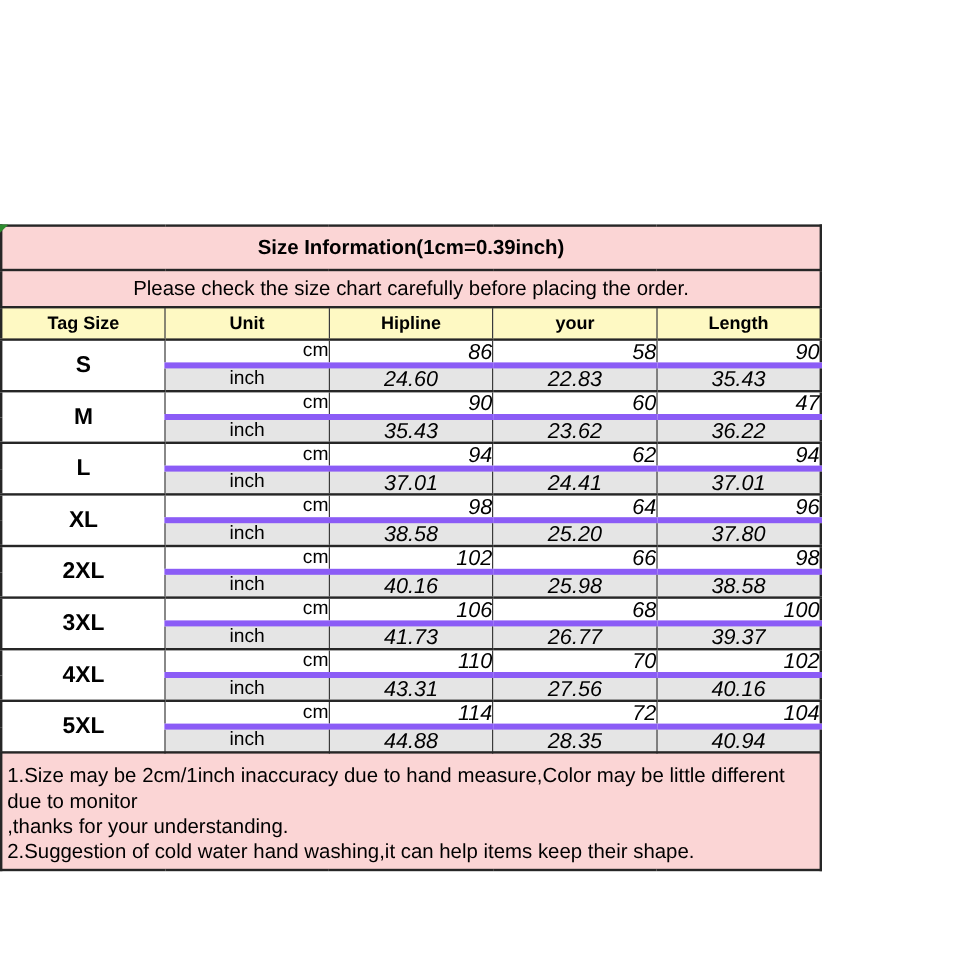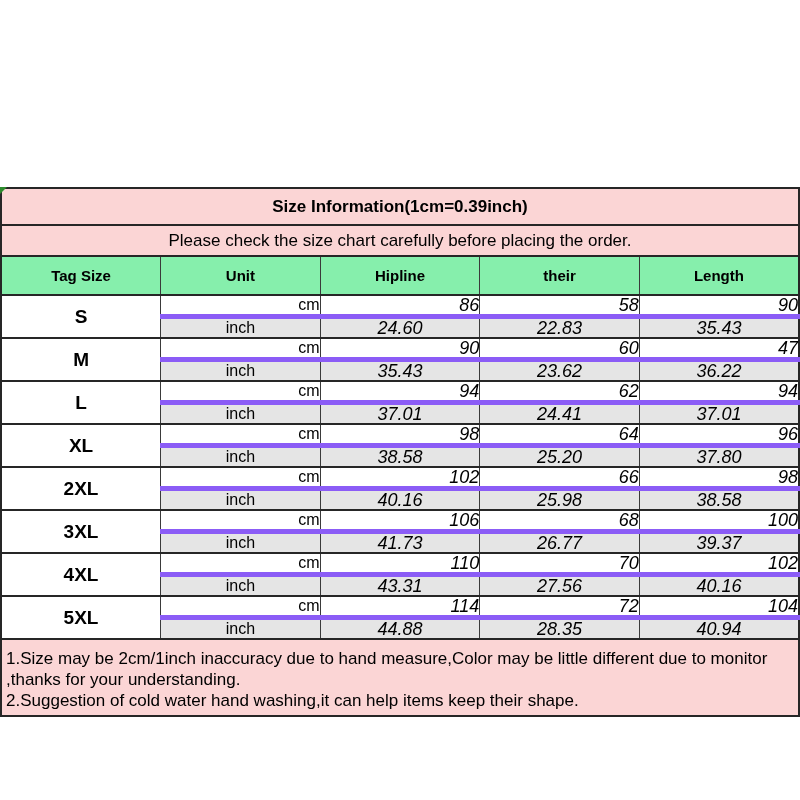--- a/index.html
+++ b/index.html
@@ -15,21 +15,21 @@
     position: relative;
     width: 800px;
     height: 800px;
     background: #ffffff;
     overflow: hidden;
   }
   .size-table {
     position: absolute;
     top: 187px;
     left: 0;
-    width: 800px;
+    width: 685px;
     border-collapse: collapse;
     table-layout: fixed;
     border: 2px solid #262626;
   }
   .size-table col { width: 20%; }
 
   .title-row th {
     background: #fbd5d5;
     height: 33px;
     font-size: 17px;
@@ -40,26 +40,26 @@
   .subtitle-row th {
     background: #fbd5d5;
     height: 27px;
     font-size: 17px;
     font-weight: 400;
     text-align: center;
     border: 2px solid #262626;
     margin-top: 28px;
   }
   .header-row th {
-    background: #86efac;
+    background: #fef9c3;
     height: 16px;
     font-size: 15px;
     font-weight: 700;
     text-align: center;
-    padding: 10px;
+    padding: 4px;
     border: 1px solid #3a3a3a;
     border-top: 2px solid #262626;
     border-bottom: 2px solid #262626;
   }
   tbody td {
     height: 15px;
     padding: 0;
     text-align: center;
     vertical-align: middle;
     background: #ffffff;
@@ -115,21 +115,21 @@
       <tr class="title-row">
         <th colspan="5">Size Information(1cm=0.39inch)</th>
       </tr>
       <tr class="subtitle-row">
         <th colspan="5">Please check the size chart carefully before placing the order.</th>
       </tr>
       <tr class="header-row">
         <th>Tag Size</th>
         <th>Unit</th>
         <th>Hipline</th>
-        <th>their</th>
+        <th>your</th>
         <th>Length</th>
       </tr>
     </thead>
     <tbody id="size-rows">
         <tr class="cm-row">
           <td class="size-cell" rowspan="2">S</td>
           <td class="unit-cell">cm</td>
           <td class="value-cell">86</td>
           <td class="value-cell">58</td>
           <td class="value-cell">90</td>

